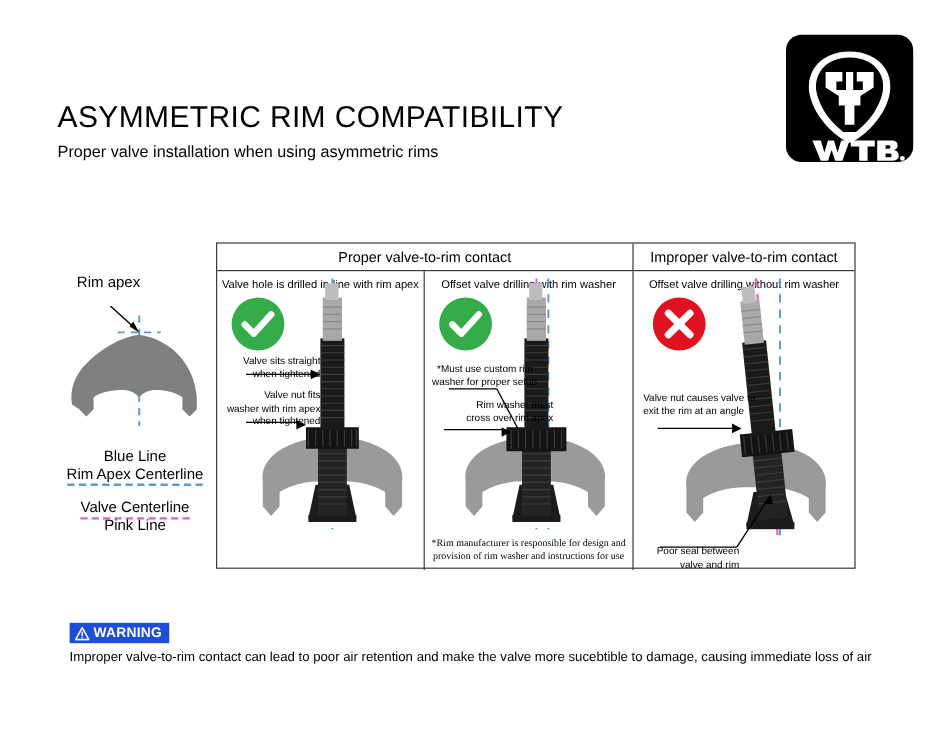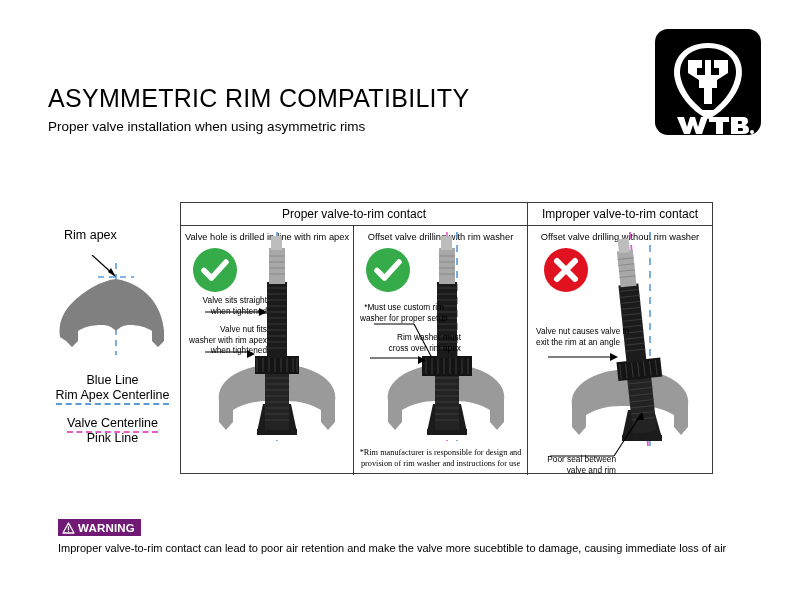--- a/index.html
+++ b/index.html
@@ -92,21 +92,21 @@
     position:absolute;font-size:8.3px;line-height:10.5px;
     text-align:right;white-space:nowrap;
   }
 
   
   .illus{position:absolute;left:0;top:0;}
 
   
   .warn-badge{
     position:absolute;left:58px;top:519px;
-    height:17px;background:#701a75;
+    height:17px;background:#1d4ed8;
     display:flex;align-items:center;padding:0 6px 0 4px;
     box-sizing:border-box;
   }
   .warn-badge .tri{margin-right:3px;display:block;}
   .warn-badge .wtxt{
     color:#fff;font-size:11.5px;font-weight:bold;letter-spacing:.2px;
   }
   .warn-body{
     position:absolute;left:58px;top:541px;width:690px;
     font-size:11px;line-height:15.5px;

